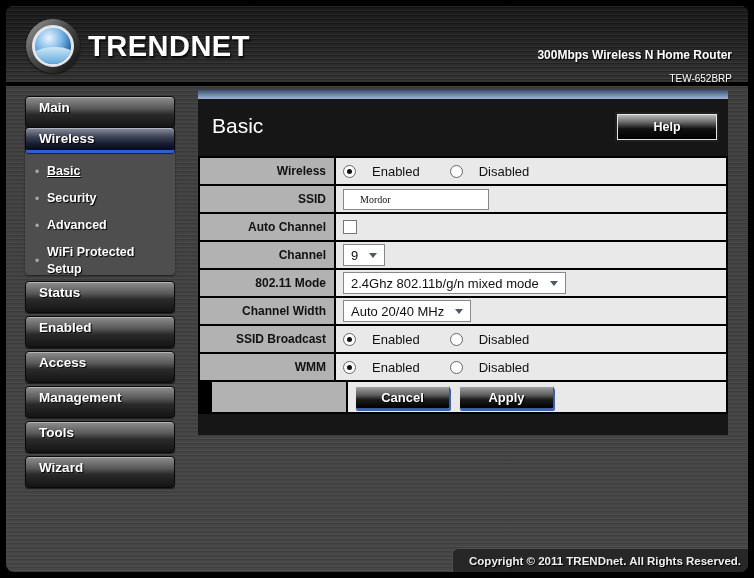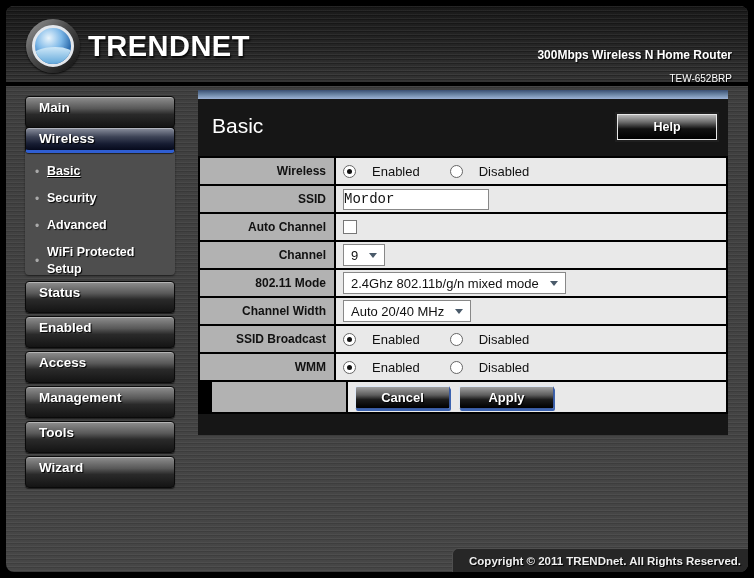--- a/index.html
+++ b/index.html
@@ -157,22 +157,22 @@
   }
   .opt-label { margin-left: 16px; }
   .opt-gap { margin-left: 30px; }
   .checkbox {
     width: 14px; height: 14px; background: #fff;
     border: 1px solid #777; cursor: pointer;
   }
   .text-input {
     width: 146px; height: 21px;
     border: 1px solid #888; background: #fff;
-    font-family: Liberation Mono, monospace;
-    font-size: 14px; padding: 0 0; color: #111;
+    font-family: Liberation Serif, serif;
+    font-size: 10px; padding: 0 16px; color: #111;
   }
   .select {
     height: 22px; background: #fff; border: 1px solid #888;
     display: inline-flex; align-items: center;
     padding: 0 7px; font-size: 13px; color: #111; cursor: pointer;
   }
   .select .chev {
     margin-left: 11px;
     width: 0; height: 0;
     border-left: 4px solid transparent; border-right: 4px solid transparent;

